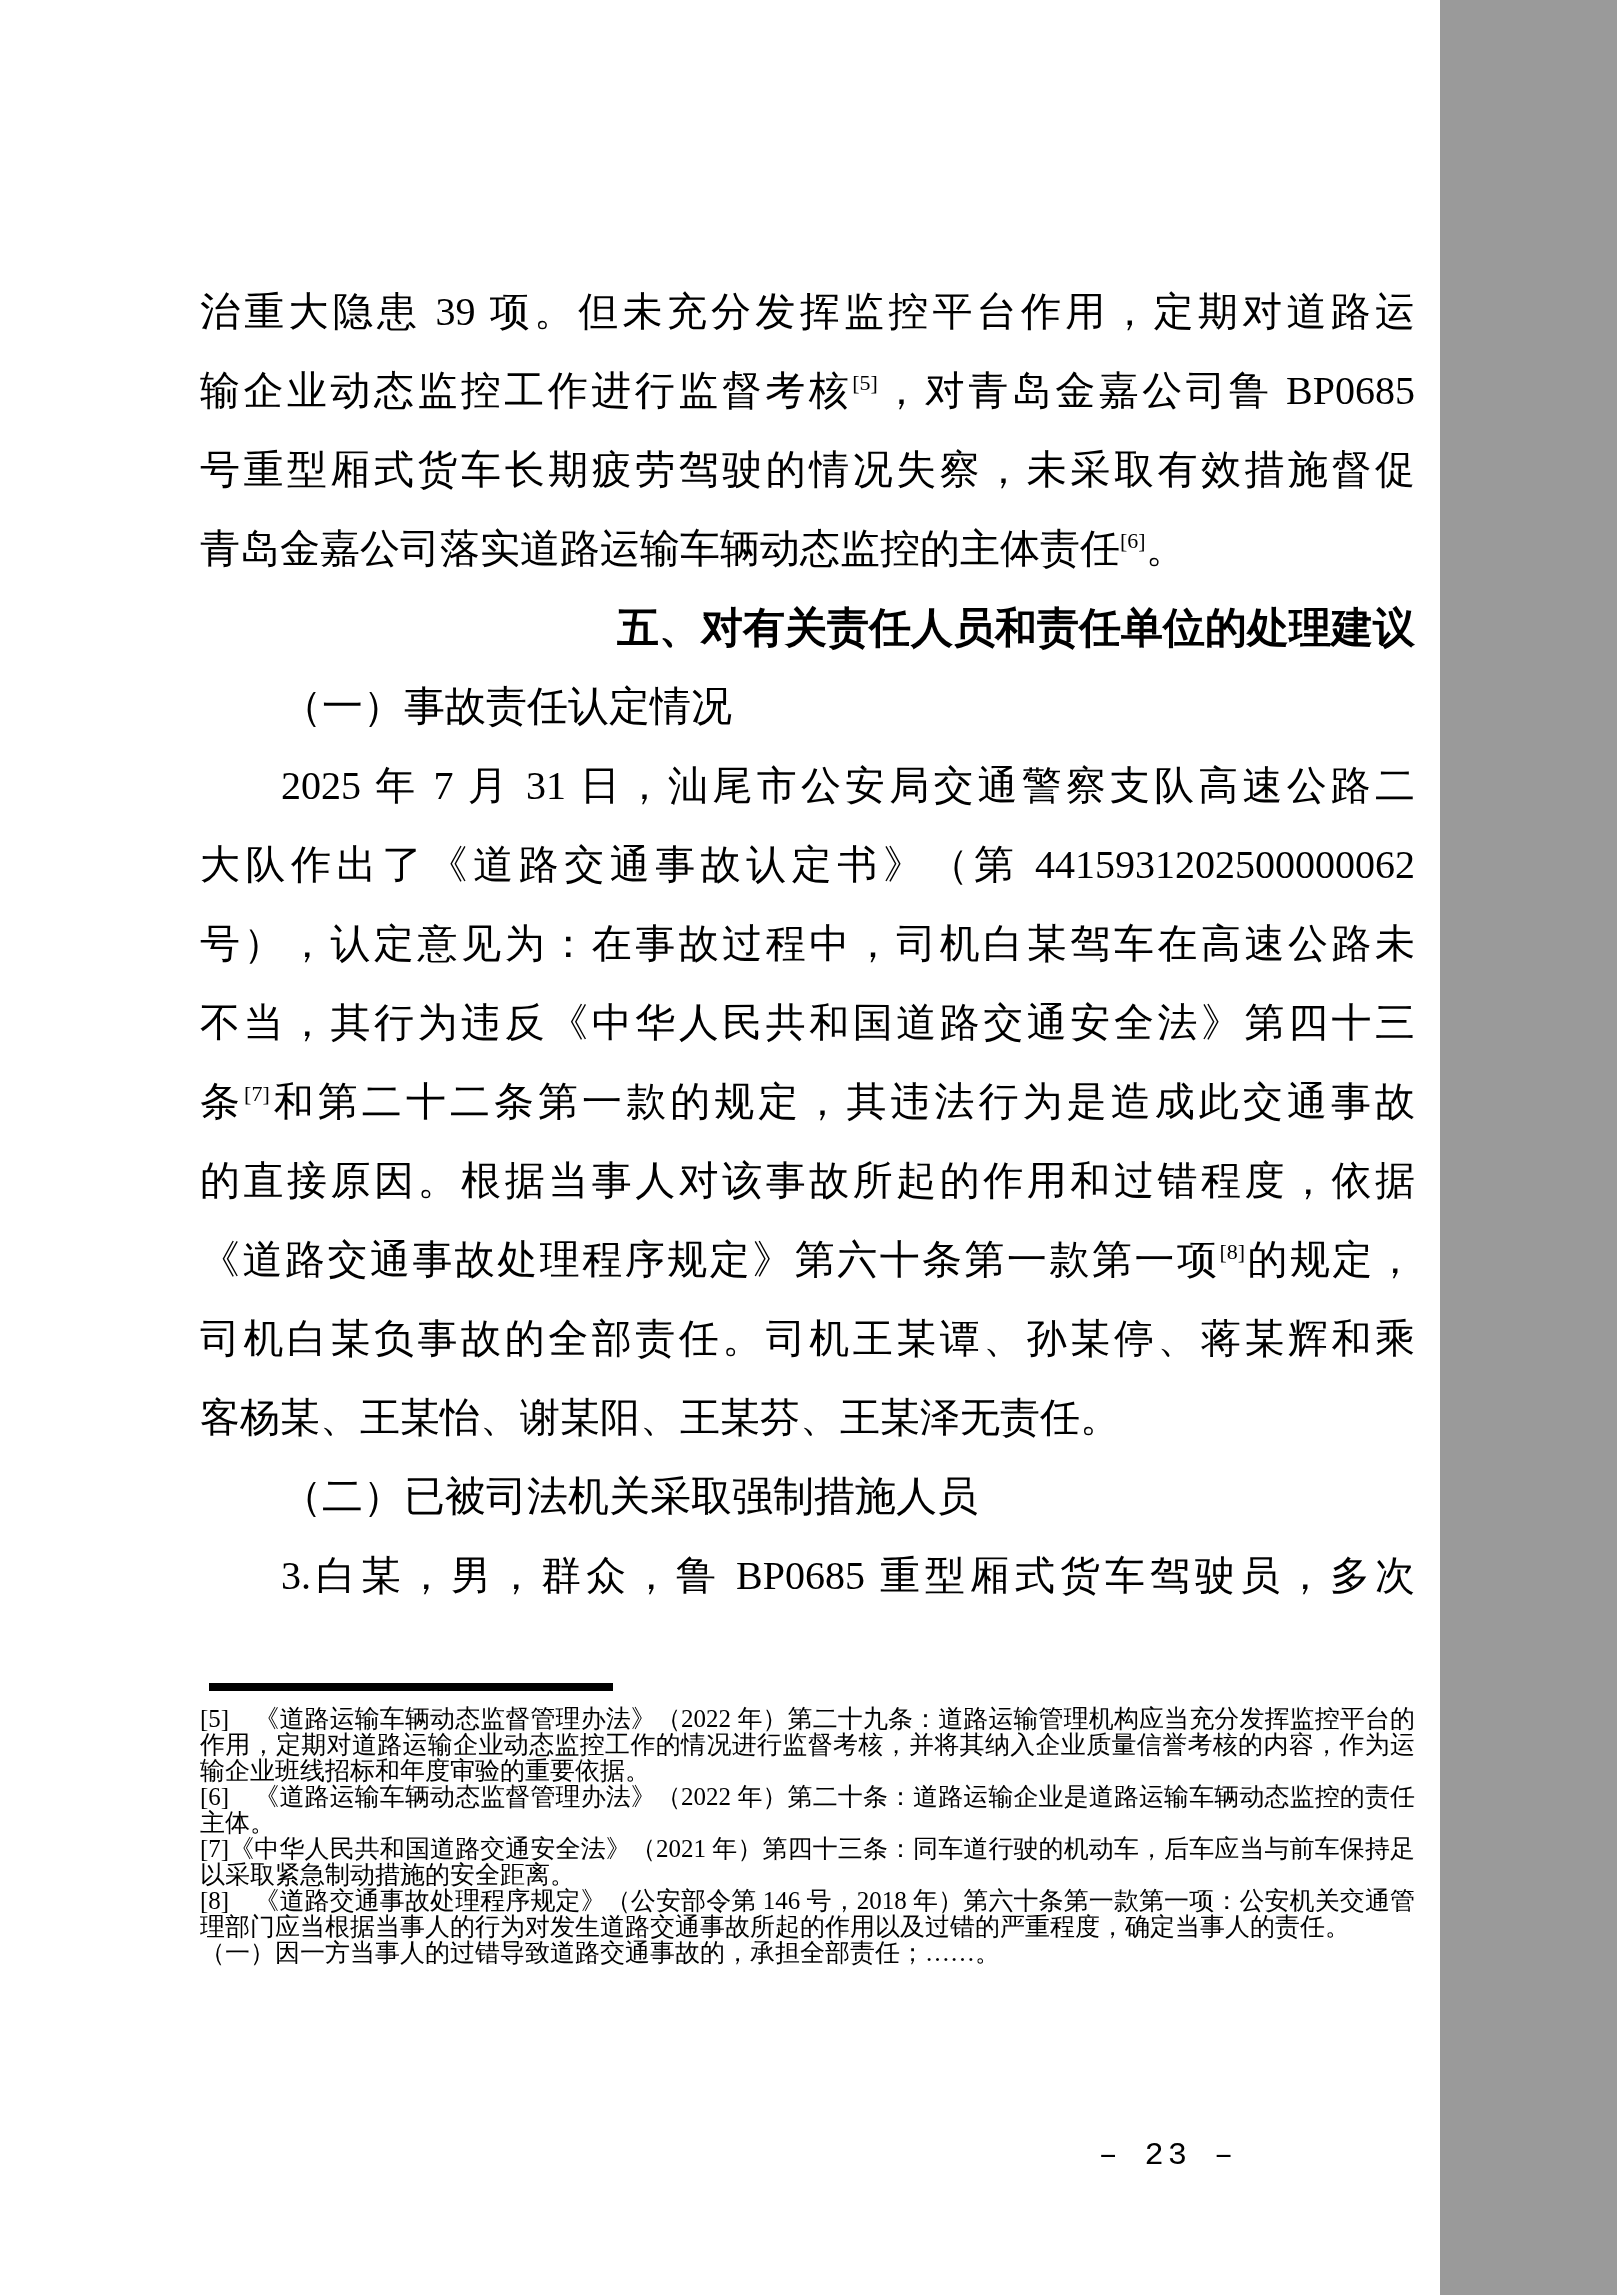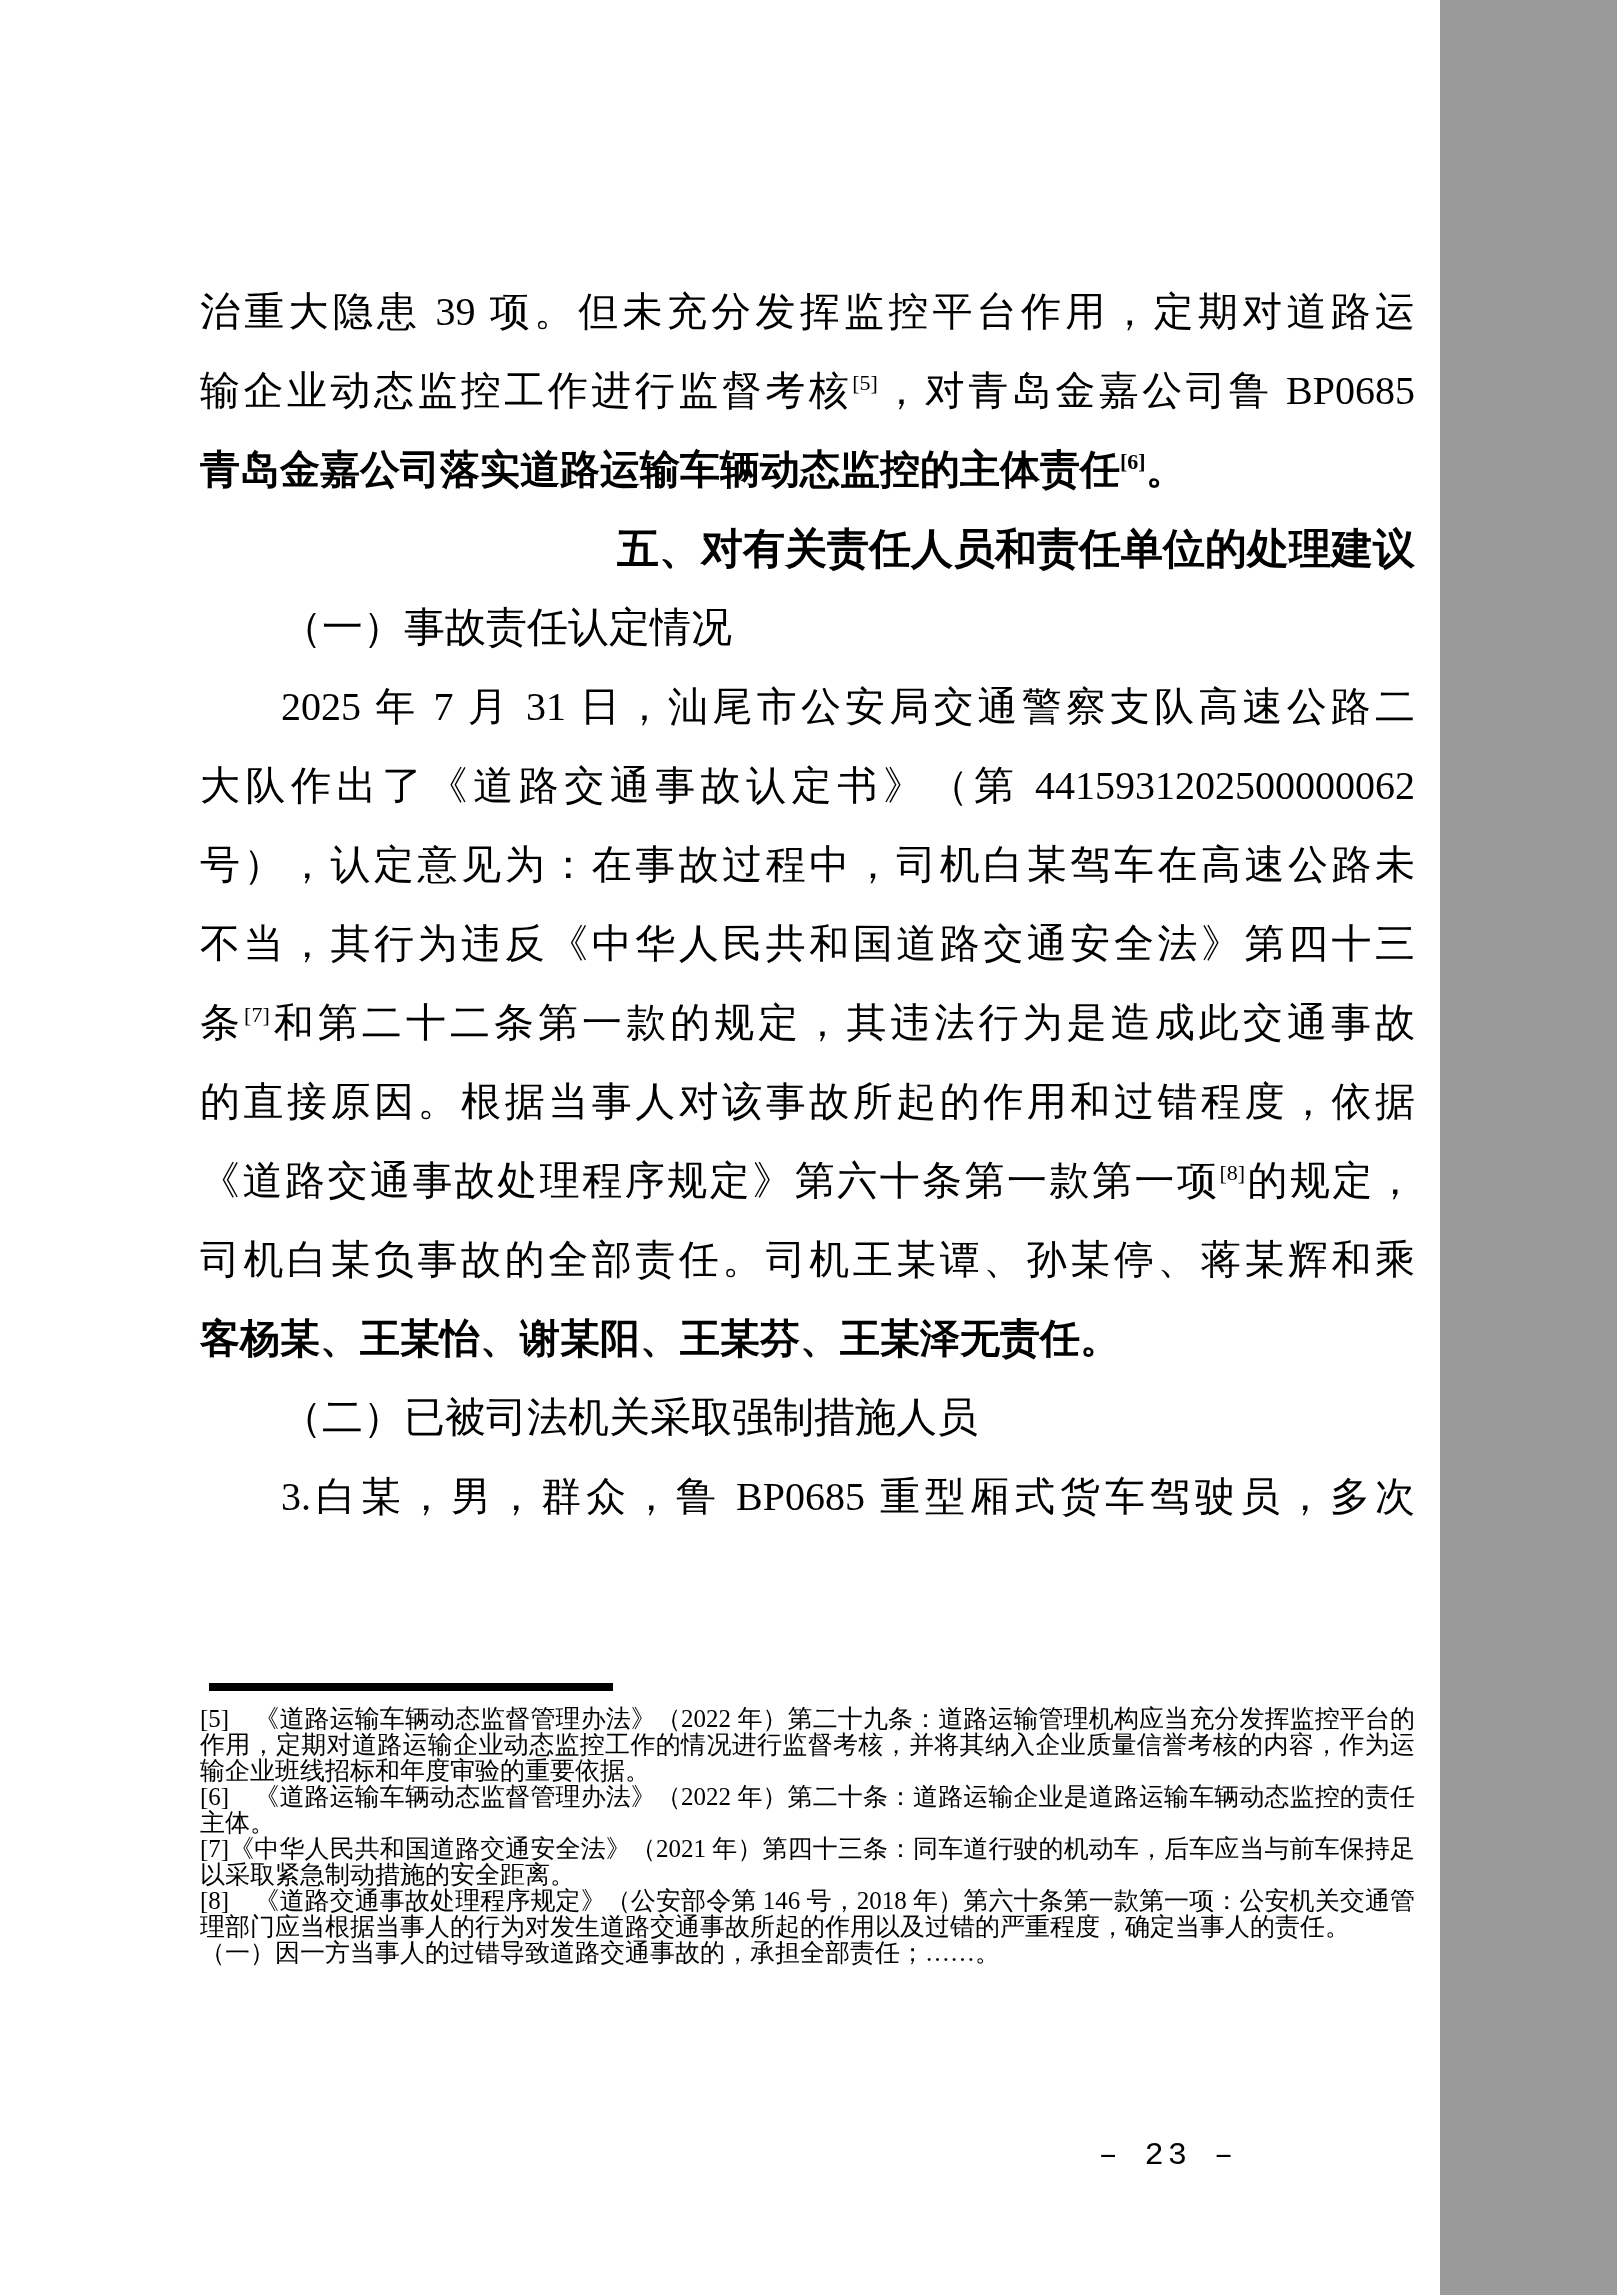--- a/index.html
+++ b/index.html
@@ -27,21 +27,20 @@
   }
   .bline.fill {
     white-space:normal;
     text-align:justify;
     text-align-last:justify;
     text-justify:inter-character;
   }
   .bline.endline {
     white-space:normal;
     text-align:left;
-    font-weight:bold;
   }
   .first-indent { text-indent:81px; }
   .heading {
     font-family:"Liberation Sans","DejaVu Sans",sans-serif;
     font-weight:700;
     font-size:42px;
     padding-left:81px;
     text-align:right;
     white-space:nowrap;
   }
@@ -85,20 +84,21 @@
   }
 </style>
 </head>
 <body>
 
 <div class="page">
 
   <div class="content">
       <div class="bline fill">治重大隐患 39 项。但未充分发挥监控平台作用，定期对道路运</div>
       <div class="bline fill">输企业动态监控工作进行监督考核<sup>[5]</sup>，对青岛金嘉公司鲁 BP0685</div>
+      <div class="bline fill">号重型厢式货车长期疲劳驾驶的情况失察，未采取有效措施督促</div>
       <div class="bline endline">青岛金嘉公司落实道路运输车辆动态监控的主体责任<sup>[6]</sup>。</div>
       <div class="bline heading">五、对有关责任人员和责任单位的处理建议</div>
       <div class="bline subheading">（一）事故责任认定情况</div>
       <div class="bline fill first-indent">2025 年 7 月 31 日，汕尾市公安局交通警察支队高速公路二</div>
       <div class="bline fill">大队作出了《道路交通事故认定书》（第 4415931202500000062</div>
       <div class="bline fill">号），认定意见为：在事故过程中，司机白某驾车在高速公路未</div>
       <div class="bline fill">不当，其行为违反《中华人民共和国道路交通安全法》第四十三</div>
       <div class="bline fill">条<sup>[7]</sup>和第二十二条第一款的规定，其违法行为是造成此交通事故</div>
       <div class="bline fill">的直接原因。根据当事人对该事故所起的作用和过错程度，依据</div>
       <div class="bline fill">《道路交通事故处理程序规定》第六十条第一款第一项<sup>[8]</sup>的规定，</div>

